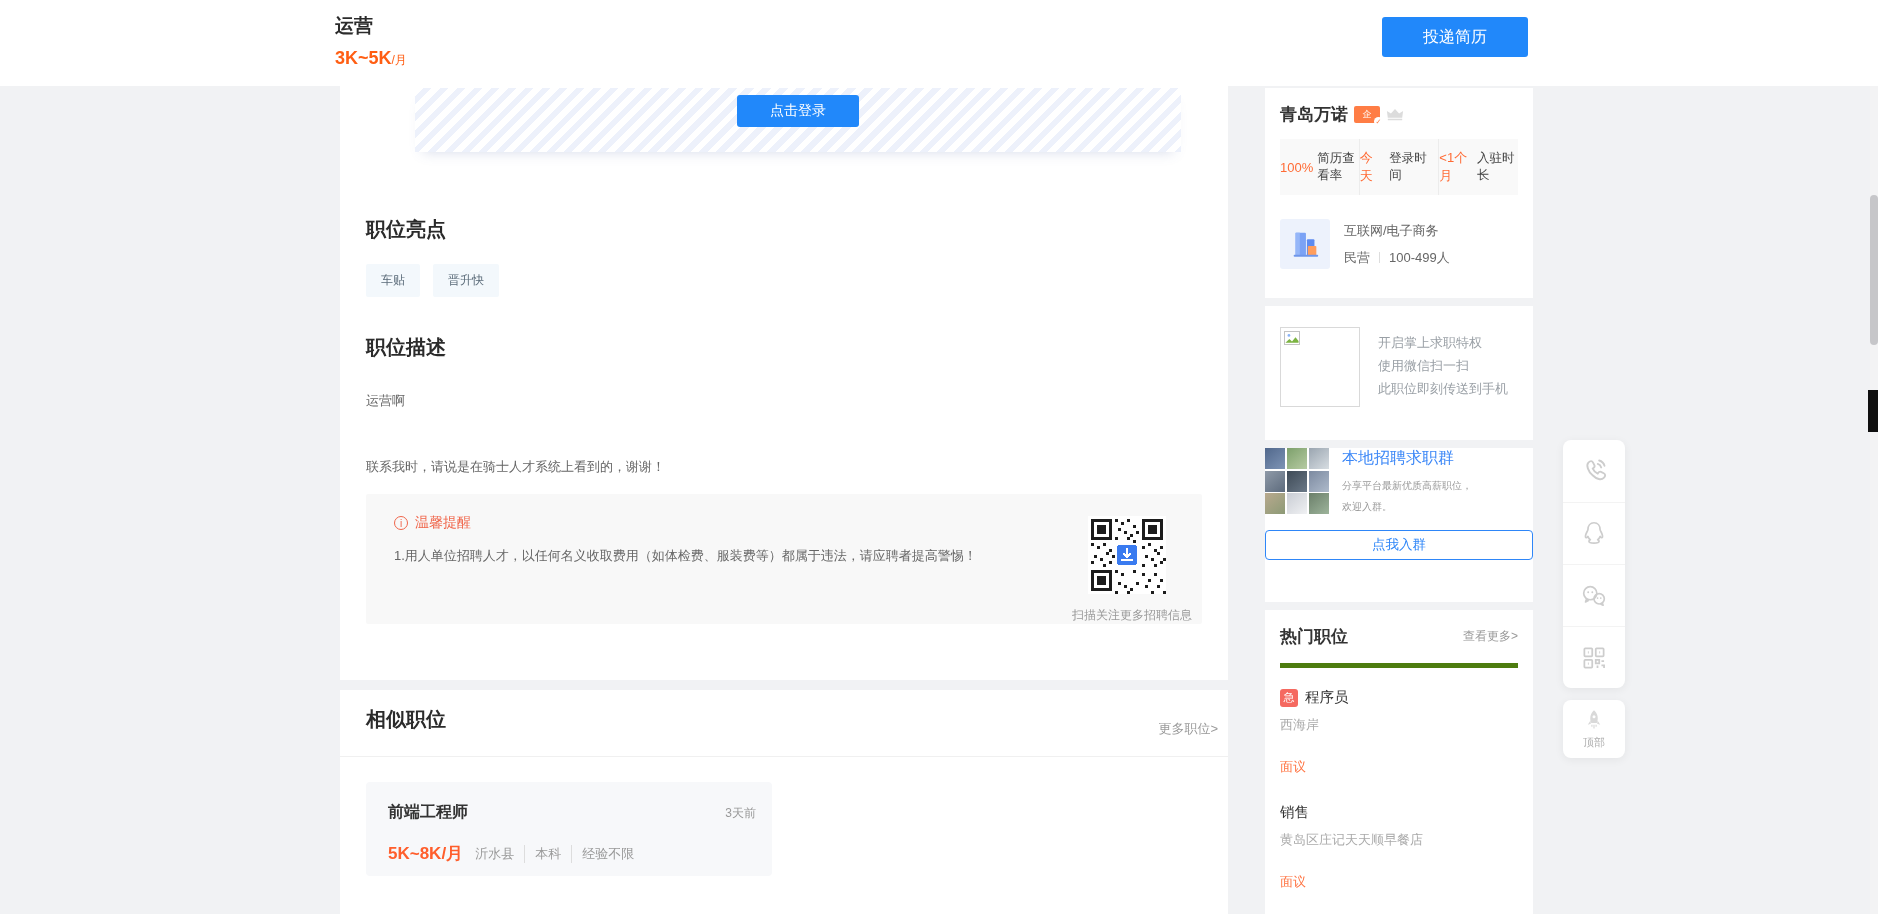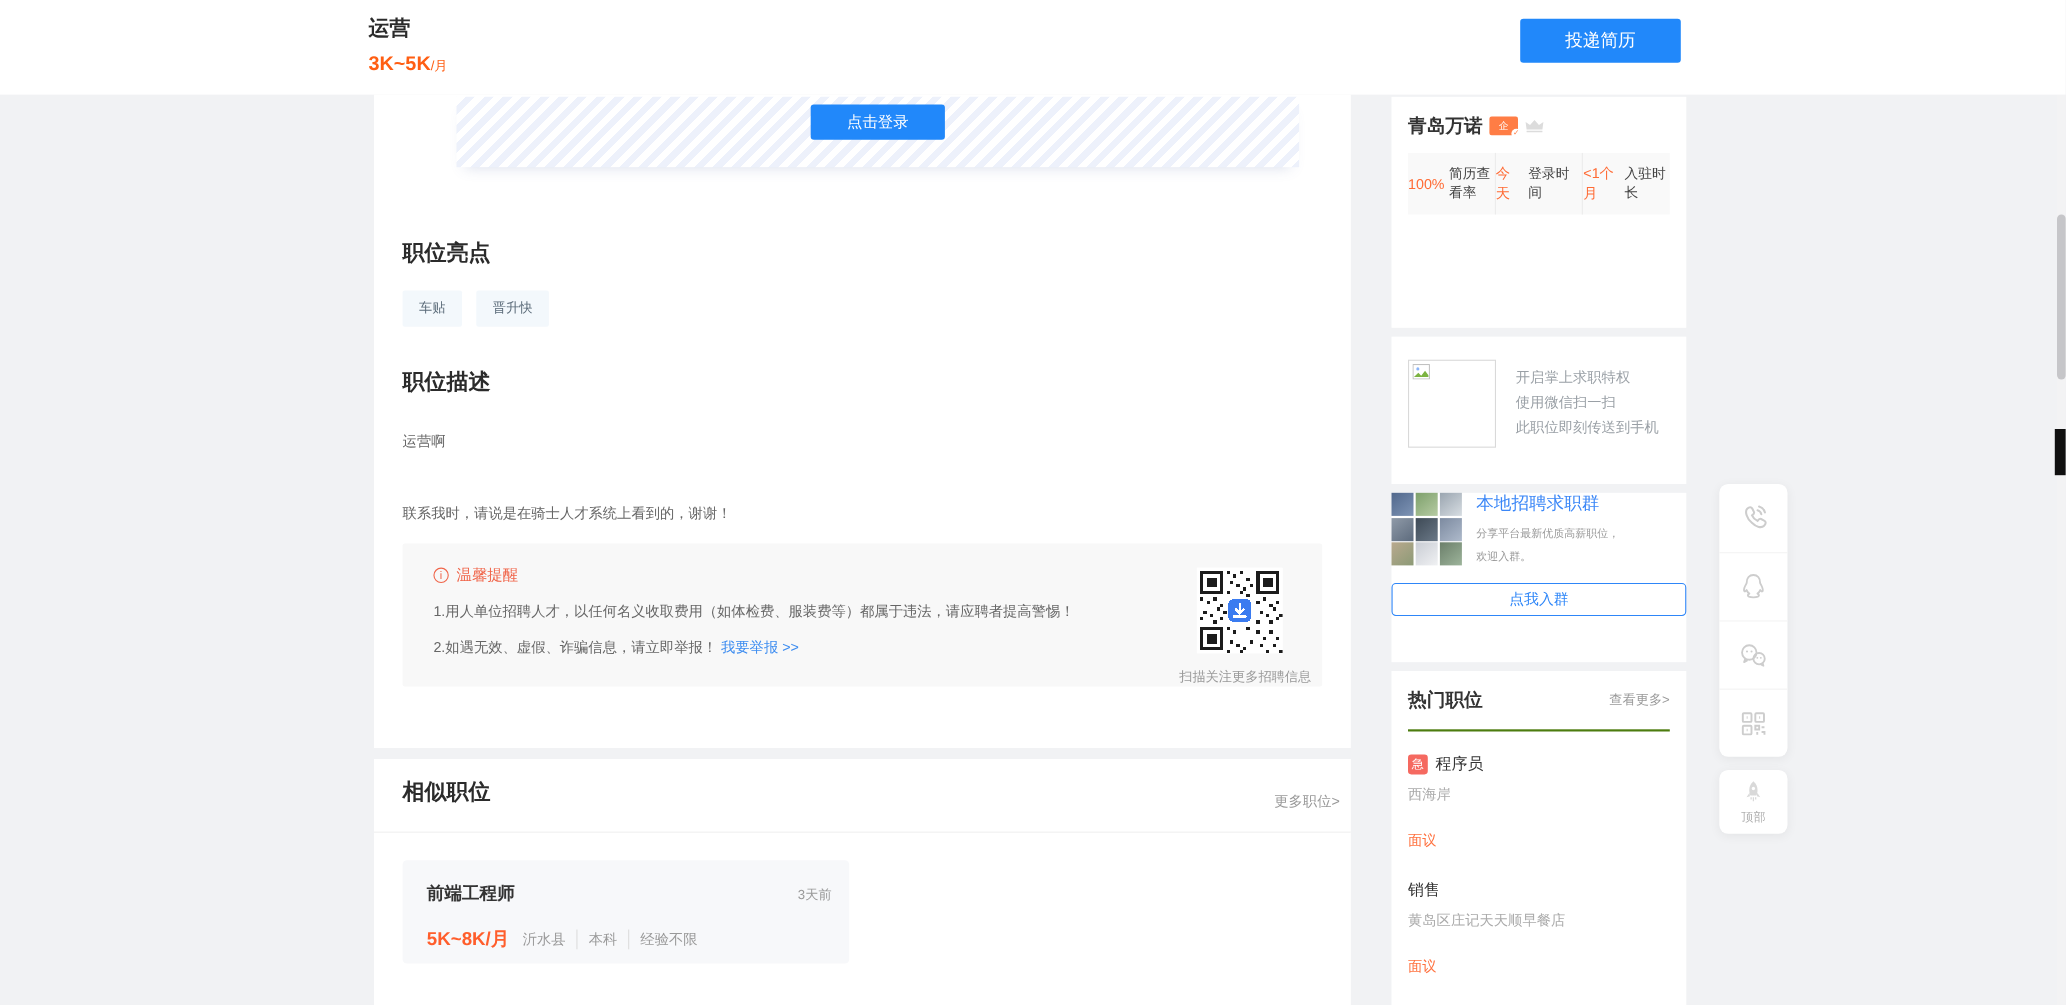--- a/index.html
+++ b/index.html
@@ -95,21 +95,21 @@
   .av7{background:linear-gradient(140deg,#b9a98e,#8c9a76)}
   .av8{background:linear-gradient(140deg,#c9cdd4,#f0f1f3)}
   .av9{background:linear-gradient(140deg,#6b7f6a,#9db49b)}
   .grp-txt{margin-left:13px}
   .grp-title{font-size:16px;color:#3b87f7;cursor:pointer}
   .grp-desc{font-size:10px;color:#999;line-height:21px;margin-top:6px}
   .join-btn{margin-top:13px;width:100%;height:30px;background:#fff;border:1px solid #2e86f8;border-radius:4px;
             color:#2e86f8;font-size:13.5px;cursor:pointer}
 
   .c-hot{top:610px;height:304px;padding:15px 15px 0}
-  .hot-head{display:flex;justify-content:space-between;align-items:center;padding-bottom:15px;border-bottom:2px solid #4d7c0f}
+  .hot-head{display:flex;justify-content:space-between;align-items:center;padding-bottom:15px;border-bottom:5px solid #4d7c0f}
   .hot-h{font-size:17px;font-weight:bold;color:#333}
   .hot-more{font-size:12px;color:#999;cursor:pointer}
   .hot-item{margin-top:20px;cursor:pointer}
   .hot-item+.hot-item{margin-top:27px}
   .hot-title-row{display:flex;align-items:center;gap:7px}
   .urgent{width:18px;height:18px;background:#f56960;border-radius:3px;color:#fff;font-size:11px;
           display:inline-flex;align-items:center;justify-content:center}
   .hot-title{font-size:14.5px;color:#333}
   .hot-comp{font-size:13px;color:#aaa;margin-top:9px}
   .hot-sal{font-size:13px;color:#ff7240;margin-top:24px}
@@ -154,24 +154,20 @@
   <div class="desc-text">运营啊</div>
   <div class="contact-note">联系我时，请说是在骑士人才系统上看到的，谢谢！</div>
 
   <div class="warn-box">
     <div class="warn-inner">
       <div class="warn-title">
         <i class="info-ic">i</i>
         <span>温馨提醒</span>
       </div>
       <div class="warn-item">1.用人单位招聘人才，以任何名义收取费用（如体检费、服装费等）都属于违法，请应聘者提高警惕！</div>
-      <div class="warn-item">
-        <span>2.如遇无效、虚假、诈骗信息，请立即举报！</span>
-        <span class="report-link">我要举报 &gt;&gt;</span>
-      </div>
     </div>
     <div class="qr-wrap">
       <svg class="qr-big" viewBox="0 0 26 26" shape-rendering="crispEdges">
         <rect width="26" height="26" fill="#fff"></rect>
         <g fill="#1c1c1c">
           <rect x="1" y="1" width="7" height="7"></rect>
             <rect x="18" y="1" width="7" height="7"></rect>
             <rect x="1" y="18" width="7" height="7"></rect>
         </g>
         <g fill="#fff">
@@ -281,20 +277,39 @@
     </div>
     <div class="stat">
       <span class="stat-v">今天</span>
       <span class="stat-l">登录时间</span>
     </div>
     <div class="stat">
       <span class="stat-v">&lt;1个月</span>
       <span class="stat-l">入驻时长</span>
     </div>
   </div>
+  <div class="info-row">
+    <div class="bld-box">
+      <svg width="34" height="34" viewBox="0 0 36 36">
+        <rect x="8" y="6" width="11" height="24" rx="1" fill="#7ba2f5"></rect>
+        <rect x="8" y="6" width="4.5" height="24" fill="#95b6f8"></rect>
+        <rect x="20" y="13" width="8" height="17" rx="1" fill="#5d8bf0"></rect>
+        <rect x="21" y="20" width="9" height="10" rx="1" fill="#ff9d5c"></rect>
+        <rect x="6" y="29.5" width="26" height="2" rx="1" fill="#6f96ea"></rect>
+      </svg>
+    </div>
+    <div class="info-txt">
+      <div class="info-l1">互联网/电子商务</div>
+      <div class="info-l2">
+        <span>民营</span>
+        <span class="vdiv"></span>
+        <span>100-499人</span>
+      </div>
+    </div>
+  </div>
 </div>
 
 <div class="card side-card c-wechat">
   <div class="img-ph">
     <svg width="16" height="14" viewBox="0 0 18 16">
       <rect x="0.5" y="0.5" width="17" height="15" fill="#fff" stroke="#bbb"></rect>
       <circle cx="5.5" cy="5" r="1.6" fill="#8ab4f8"></circle>
       <path d="M1.5 13.5l4.5-4.5 3 3 4-5 3.5 4.5v2z" fill="#7cb342"></path>
     </svg>
   </div>

